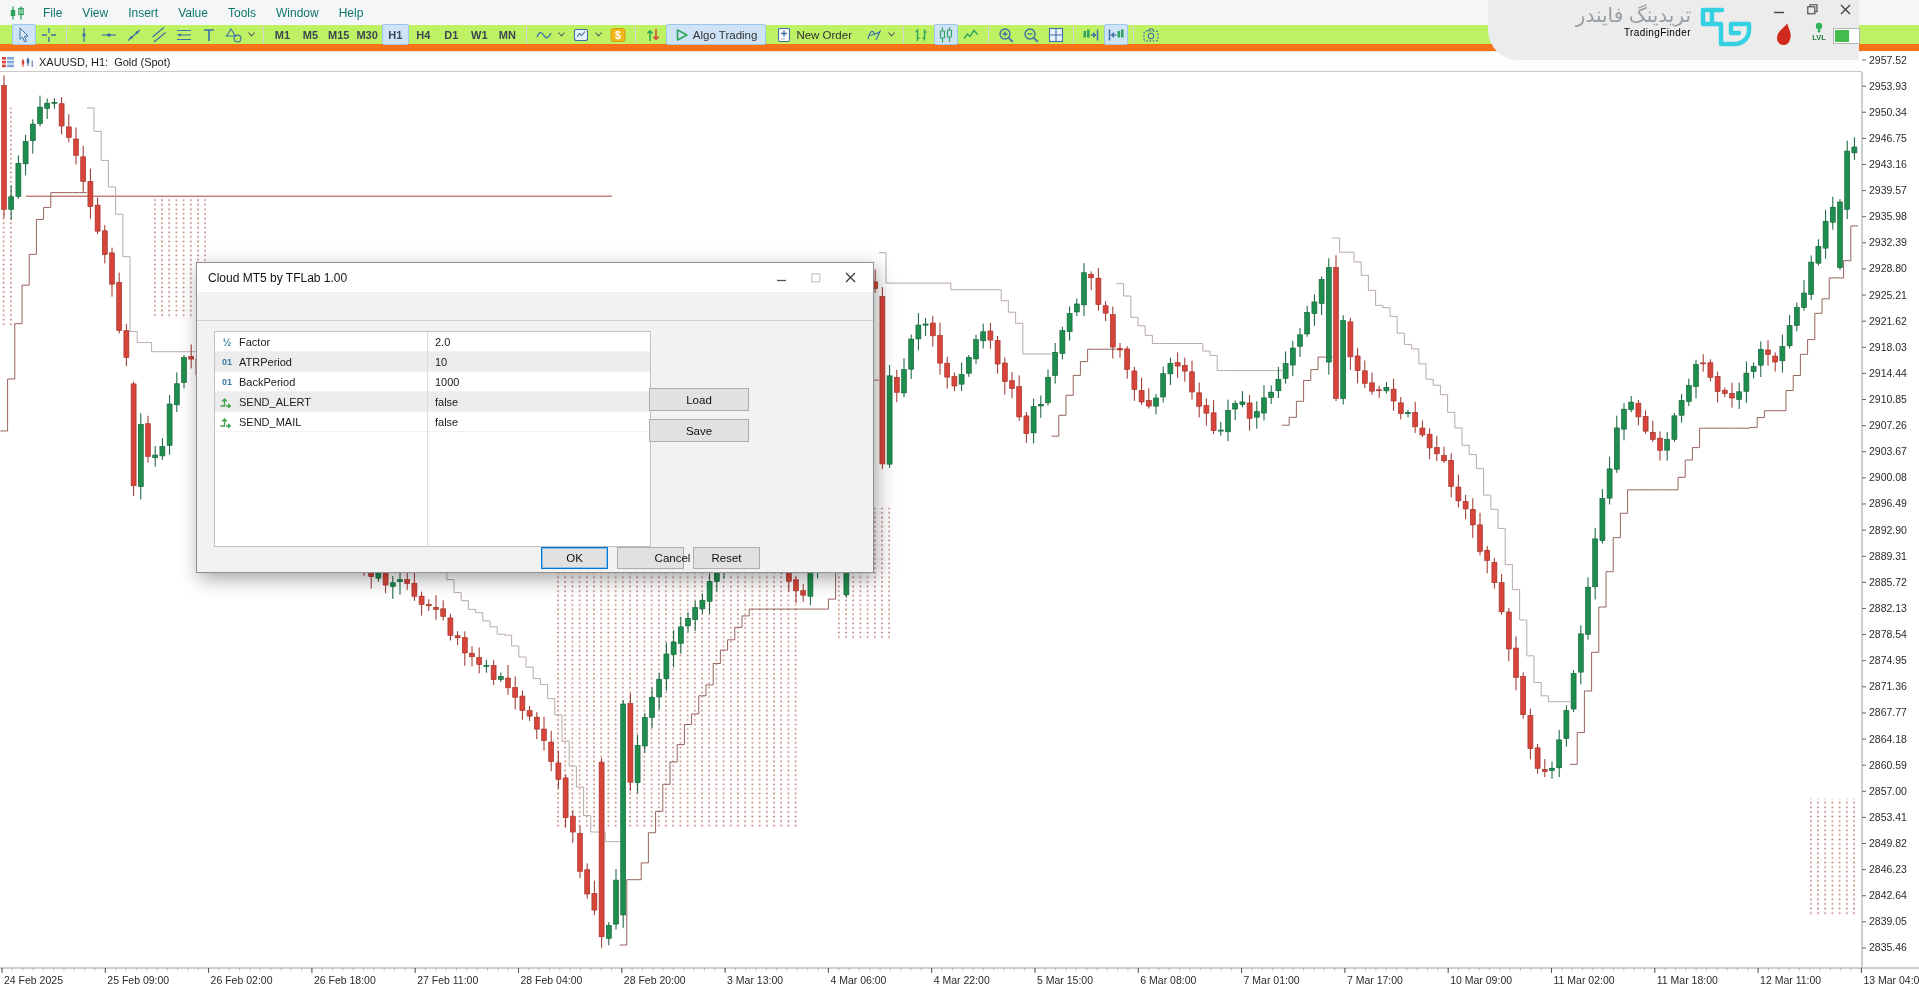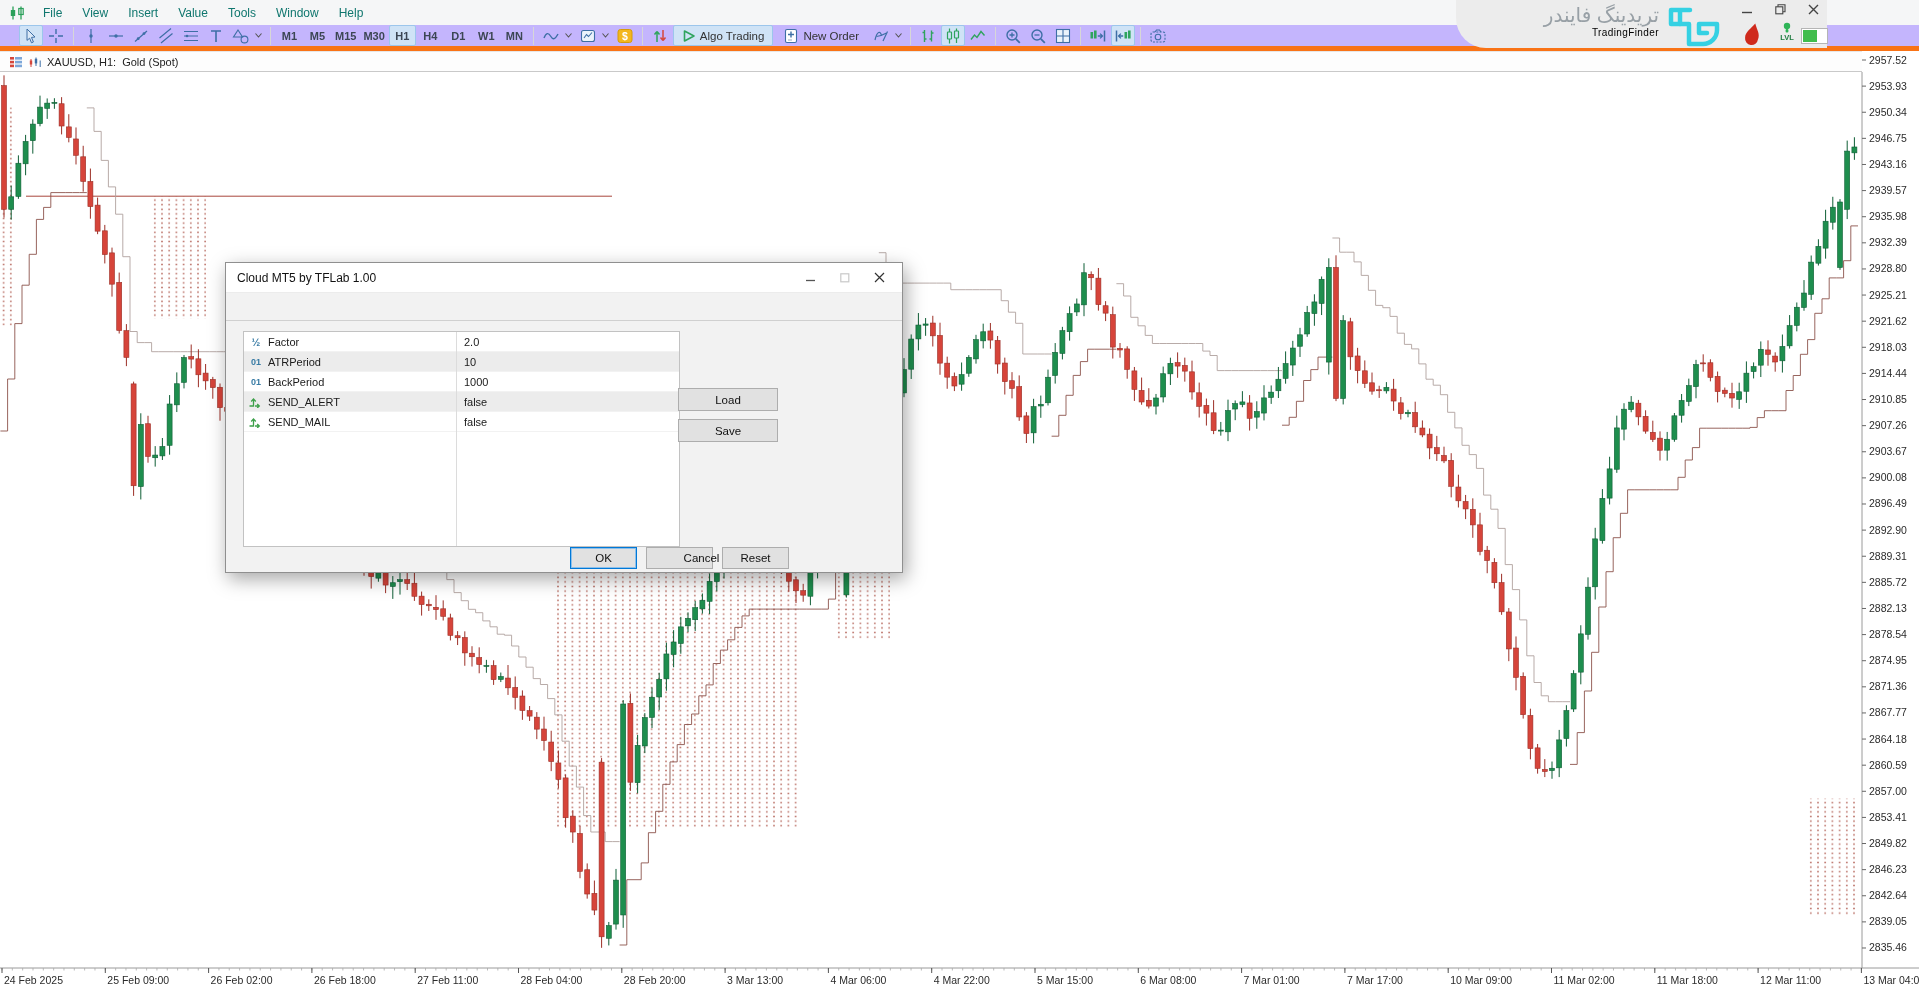--- a/index.html
+++ b/index.html
@@ -3,49 +3,49 @@
 <meta charset="utf-8">
 <style>
   html,body{margin:0;padding:0;background:#fff;width:1919px;height:996px;overflow:hidden;
     font-family:"Liberation Sans","DejaVu Sans",sans-serif;-webkit-font-smoothing:antialiased;}
   #app{position:relative;width:1919px;height:996px;background:#fff;}
   
   #titlebar{position:absolute;left:0;top:0;width:1919px;height:25px;background:#f5f6f7;z-index:5;
     display:flex;align-items:center;}
   #mt5-logo{margin:0 6px 0 8px;display:flex;align-items:center;}
   .menu-item{font-size:12px;color:#0f766e;padding:3px 10px;cursor:default;}
-  #toolbar{position:absolute;left:0;top:25px;width:1919px;height:26px;background:#c4b5fd;z-index:5;
-    border-bottom:5px solid #f97316;display:flex;align-items:center;padding-left:19px;box-sizing:border-box;}
+  #toolbar{position:absolute;left:0;top:25px;width:1919px;height:26px;background:#bef264;z-index:5;
+    border-bottom:7px solid #f97316;display:flex;align-items:center;padding-left:12px;box-sizing:border-box;}
   .tb-group{display:flex;align-items:center;gap:1px;}
   .tb-divider{width:1px;height:18px;background:#d7d7d7;margin:0 5px;display:inline-block;}
   .tb-btn{display:flex;align-items:center;justify-content:center;min-width:24px;height:21px;border:1px solid transparent;
     border-radius:2px;cursor:default;gap:4px;padding:0 2px;box-sizing:border-box;}
   .tb-btn.active{background:#cfe3f6;border-color:#9cc6ec;}
   .tb-btn.tf{font-size:11px;font-weight:bold;color:#3c4654;min-width:27px;}
   .tb-btn.labeled{padding:0 8px;font-size:11.5px;color:#333;}
   .caret{margin-left:1px;}
   #tabbar{position:absolute;left:0;top:51px;width:1862px;height:21px;background:#fdfdfd;z-index:5;
-    border-bottom:1px solid #c9c9c9;border-top:1px solid #e7e7e7;display:flex;align-items:center;padding-left:9px;box-sizing:border-box;}
+    border-bottom:1px solid #c9c9c9;border-top:1px solid #e7e7e7;display:flex;align-items:center;padding-left:1px;box-sizing:border-box;}
   #chart-tab{display:flex;align-items:center;gap:5px;}
   #chart-tab-label{font-size:11px;color:#222;white-space:pre;}
   
-  #watermark{position:absolute;left:1456px;top:0;width:371px;height:48px;background:#ececec;z-index:6;
+  #watermark{position:absolute;left:1488px;top:0;width:371px;height:60px;background:#ececec;z-index:6;
     border-bottom-left-radius:30px;}
   #wm-fa{position:absolute;right:168px;top:3px;font-size:20px;color:#98a0a6;direction:rtl;}
   #wm-en{position:absolute;right:168px;top:27px;font-size:10px;color:#000000;letter-spacing:.4px;}
   #wm-logo{position:absolute;left:210px;top:7px;}
   #wm-flame{position:absolute;left:288px;top:22px;}
   #wm-lvl{position:absolute;left:320px;top:22px;width:22px;text-align:center;}
   #wm-lvl .lvl-txt{font-size:7.5px;font-weight:bold;color:#1d7a3e;display:block;line-height:7px;}
   #wm-batt{position:absolute;left:345px;top:28px;width:25px;height:14px;border:1px solid #b5b5b5;background:#fff;}
   #wm-batt .fill{position:absolute;left:1px;top:1px;bottom:1px;width:55%;background:#41bd4d;}
   #win-controls{position:absolute;right:8px;top:4px;display:flex;gap:22px;align-items:center;}
   
   #dialog{position:absolute;left:196px;top:262px;width:678px;height:311px;background:#f2f2f2;z-index:10;
-    border:1px solid #8f8f8f;box-shadow:3px 6px 18px rgba(0,0,0,.35);box-sizing:border-box;margin-left:29px;}
+    border:1px solid #8f8f8f;box-shadow:3px 6px 18px rgba(0,0,0,.35);box-sizing:border-box;}
   #dlg-titlebar{height:29px;background:#fff;display:flex;align-items:center;border-bottom:1px solid #ececec;}
   #dlg-title{font-size:12px;color:#111;padding-left:11px;flex:1;}
   .dlg-ctl{width:34px;height:28px;display:flex;align-items:center;justify-content:center;}
   #dlg-tabs{display:flex;margin:7px 0 0 10px;position:relative;z-index:2;}
   .dlg-tab{font-size:11.5px;color:#333;padding:3px 10px 4px;border:1px solid #d9d9d9;border-bottom:none;
     background:#f0f0f0;margin-right:1px;border-radius:2px 2px 0 0;}
   .dlg-tab.active{background:#fff;padding-top:5px;margin-top:-2px;border-color:#c6c6c6;}
   #dlg-body{position:absolute;left:0;right:0;top:57px;bottom:0;border-top:1px solid #d0d0d0;background:#f2f2f2;}
   #param-table{position:absolute;left:17px;top:10px;width:437px;height:216px;background:#fff;
     border:1px solid #c2c2c2;box-sizing:border-box;overflow:hidden;}

